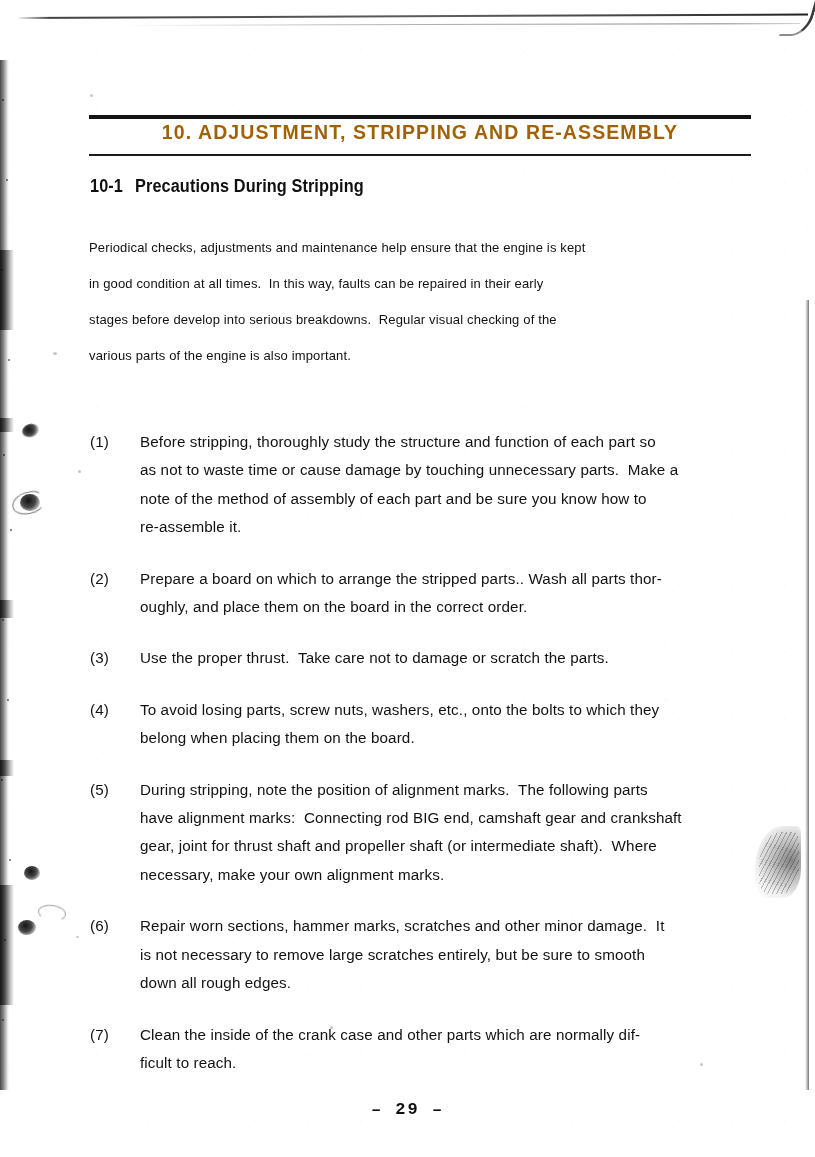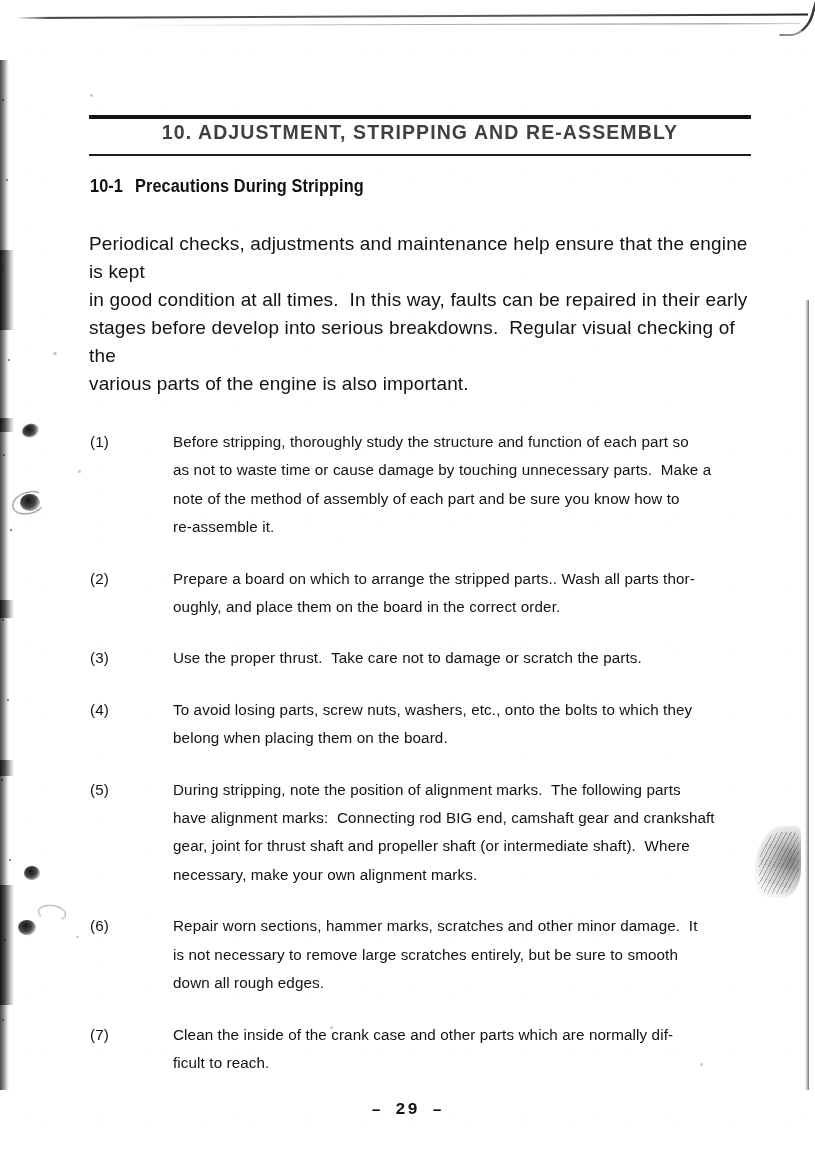--- a/index.html
+++ b/index.html
@@ -212,21 +212,21 @@
 
   .chapter-title {
     position: absolute;
     left: 89px;
     top: 121px;
     width: 662px;
     text-align: center;
     font-size: 19.5px;
     font-weight: bold;
     letter-spacing: 1.1px;
-    color: #404040;
+    color: #a16207;
     white-space: nowrap;
   }
 
   .section-heading {
     position: absolute;
     left: 90px;
     top: 176px;
     font-size: 17.5px;
     font-weight: bold;
     letter-spacing: 0.1px;
@@ -234,22 +234,22 @@
     transform: scaleX(0.93);
     transform-origin: left center;
   }
   .section-heading .num { margin-right: 13px; }
 
   .intro {
     position: absolute;
     left: 89px;
     top: 230px;
     width: 668px;
-    font-size: 19px;
-    line-height: 28px;
+    font-size: 13px;
+    line-height: 36px;
     color: #121212;
     letter-spacing: 0.15px;
   }
   .intro p { margin: 0; white-space: pre-wrap; }
 
   .list {
     position: absolute;
     left: 89px;
     top: 428px;
     width: 680px;
@@ -264,21 +264,20 @@
     letter-spacing: 0.12px;
   }
   .list-marker {
     flex: 0 0 50px;
     text-align: left;
     padding-left: 1px;
   }
   .list-text {
     flex: 1 1 auto;
     white-space: pre-wrap;
-    margin-left: 33px;
   }
 
   .page-number {
     position: absolute;
     left: 0;
     top: 1100px;
     width: 815px;
     text-align: center;
     font-size: 17px;
     font-weight: bold;

